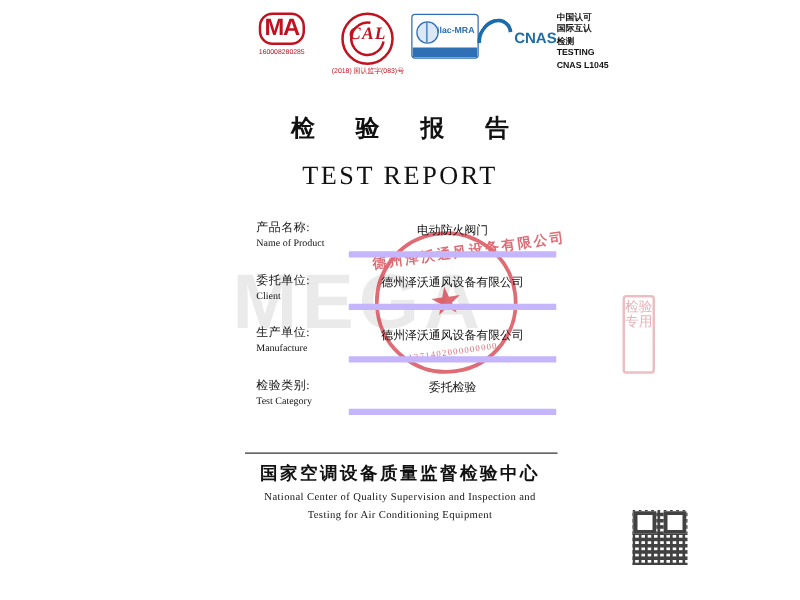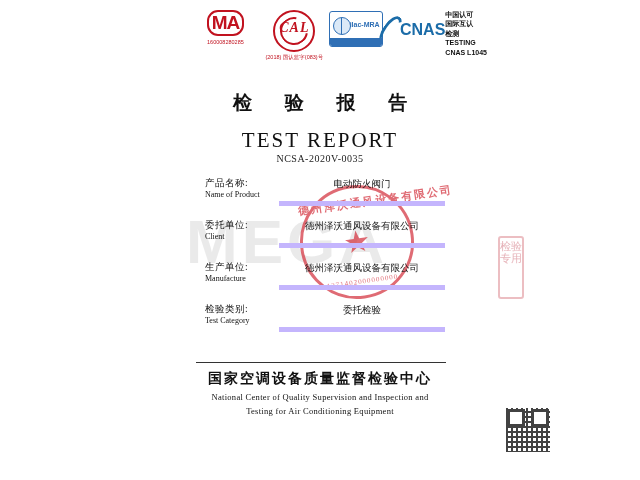--- a/index.html
+++ b/index.html
@@ -150,21 +150,21 @@
     width: 26px; height: 26px;
     border-radius: 50%;
     border: 3px solid #1b6ca8;
     border-right-color: transparent;
     border-bottom-color: transparent;
     transform: rotate(35deg);
   }
   .cnas-text {
     font-family: "Liberation Sans", sans-serif;
     font-weight: bold;
-    font-size: 16px;
+    font-size: 12px;
     color: #1b6ca8;
     letter-spacing: 0px;
   }
 
   
   .acc-wrap {
     width: 78px;
     text-align: left;
     font-family: "Liberation Sans", sans-serif;
     font-size: 7px;
@@ -448,21 +448,20 @@
     <div class="stamp-star">
         <span>★</span>
       </div>
     <div class="stamp-arc-bottom">1371402000000000</div>
   </div>
 
   <div class="stamp-side">检验专用</div>
 
   <div class="title-cn">检 验 报 告</div>
   <div class="title-en">TEST REPORT</div>
-  <div class="report-no">NCSA-2020V-0035</div>
 
   <div class="fields">
 
     <div class="field-row">
       <div class="field-label">
         <span class="label-cn">产品名称:</span>
         <span class="label-en">Name of Product</span>
       </div>
       <div class="field-value">电动防火阀门</div>
     </div>

